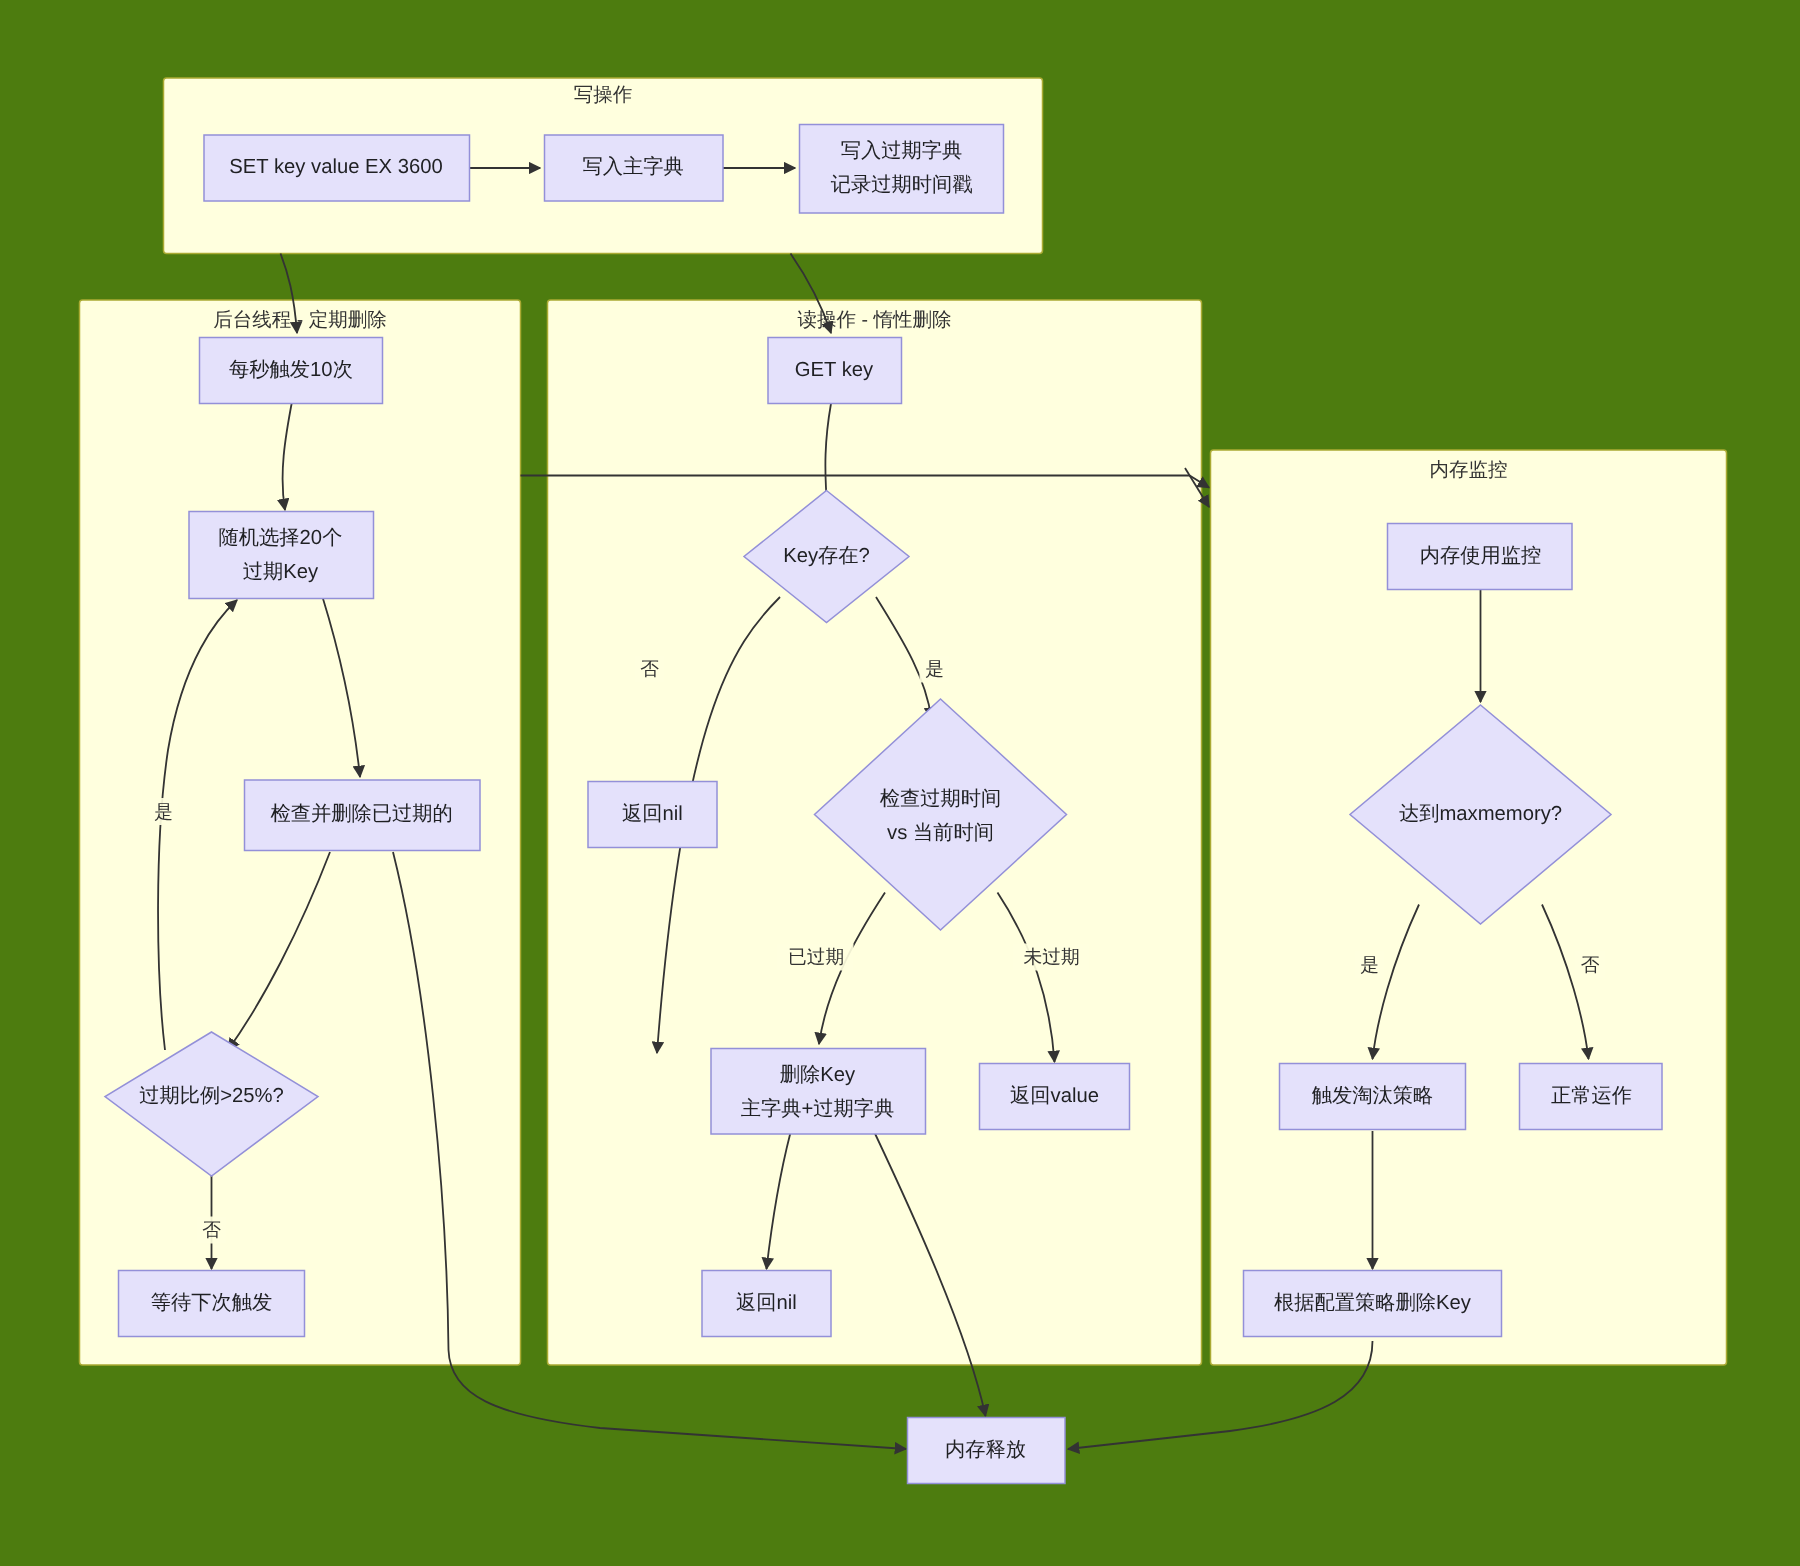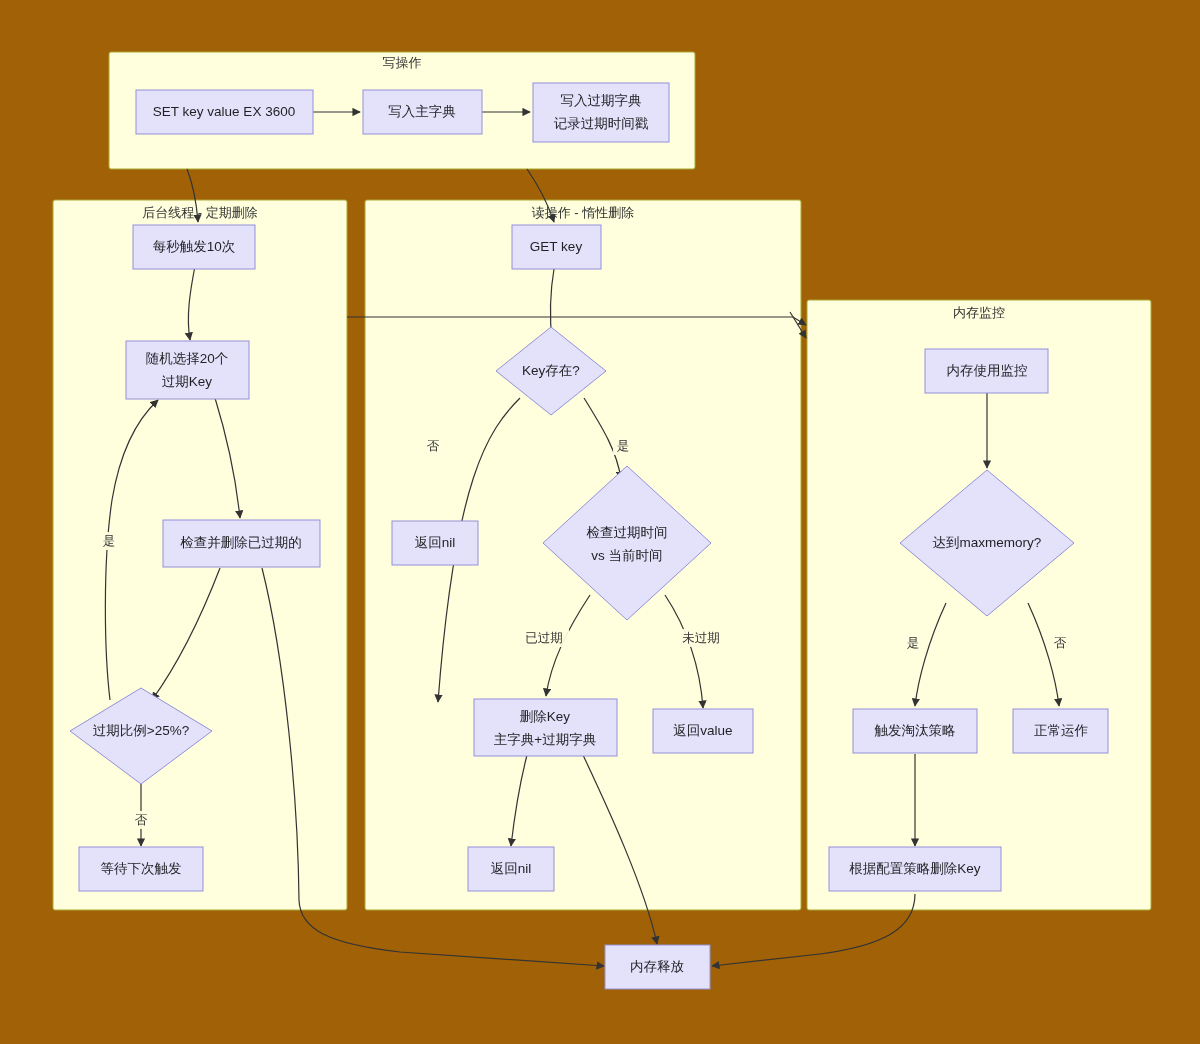--- a/index.html
+++ b/index.html
@@ -4,21 +4,21 @@
 <style>
   html, body {
     margin: 0;
     padding: 0;
     background: #ffffff;
   }
   #canvas-wrap {
     position: relative;
     width: 1200px;
     height: 1044px;
-    background: #a16207;
+    background: #4d7c0f;
     font-family: "Liberation Sans", "DejaVu Sans", sans-serif;
   }
   svg#flow {
     display: block;
     width: 1200px;
     height: 1044px;
   }
   .cluster-rect {
     fill: #ffffde;
     stroke: #aaaa33;

